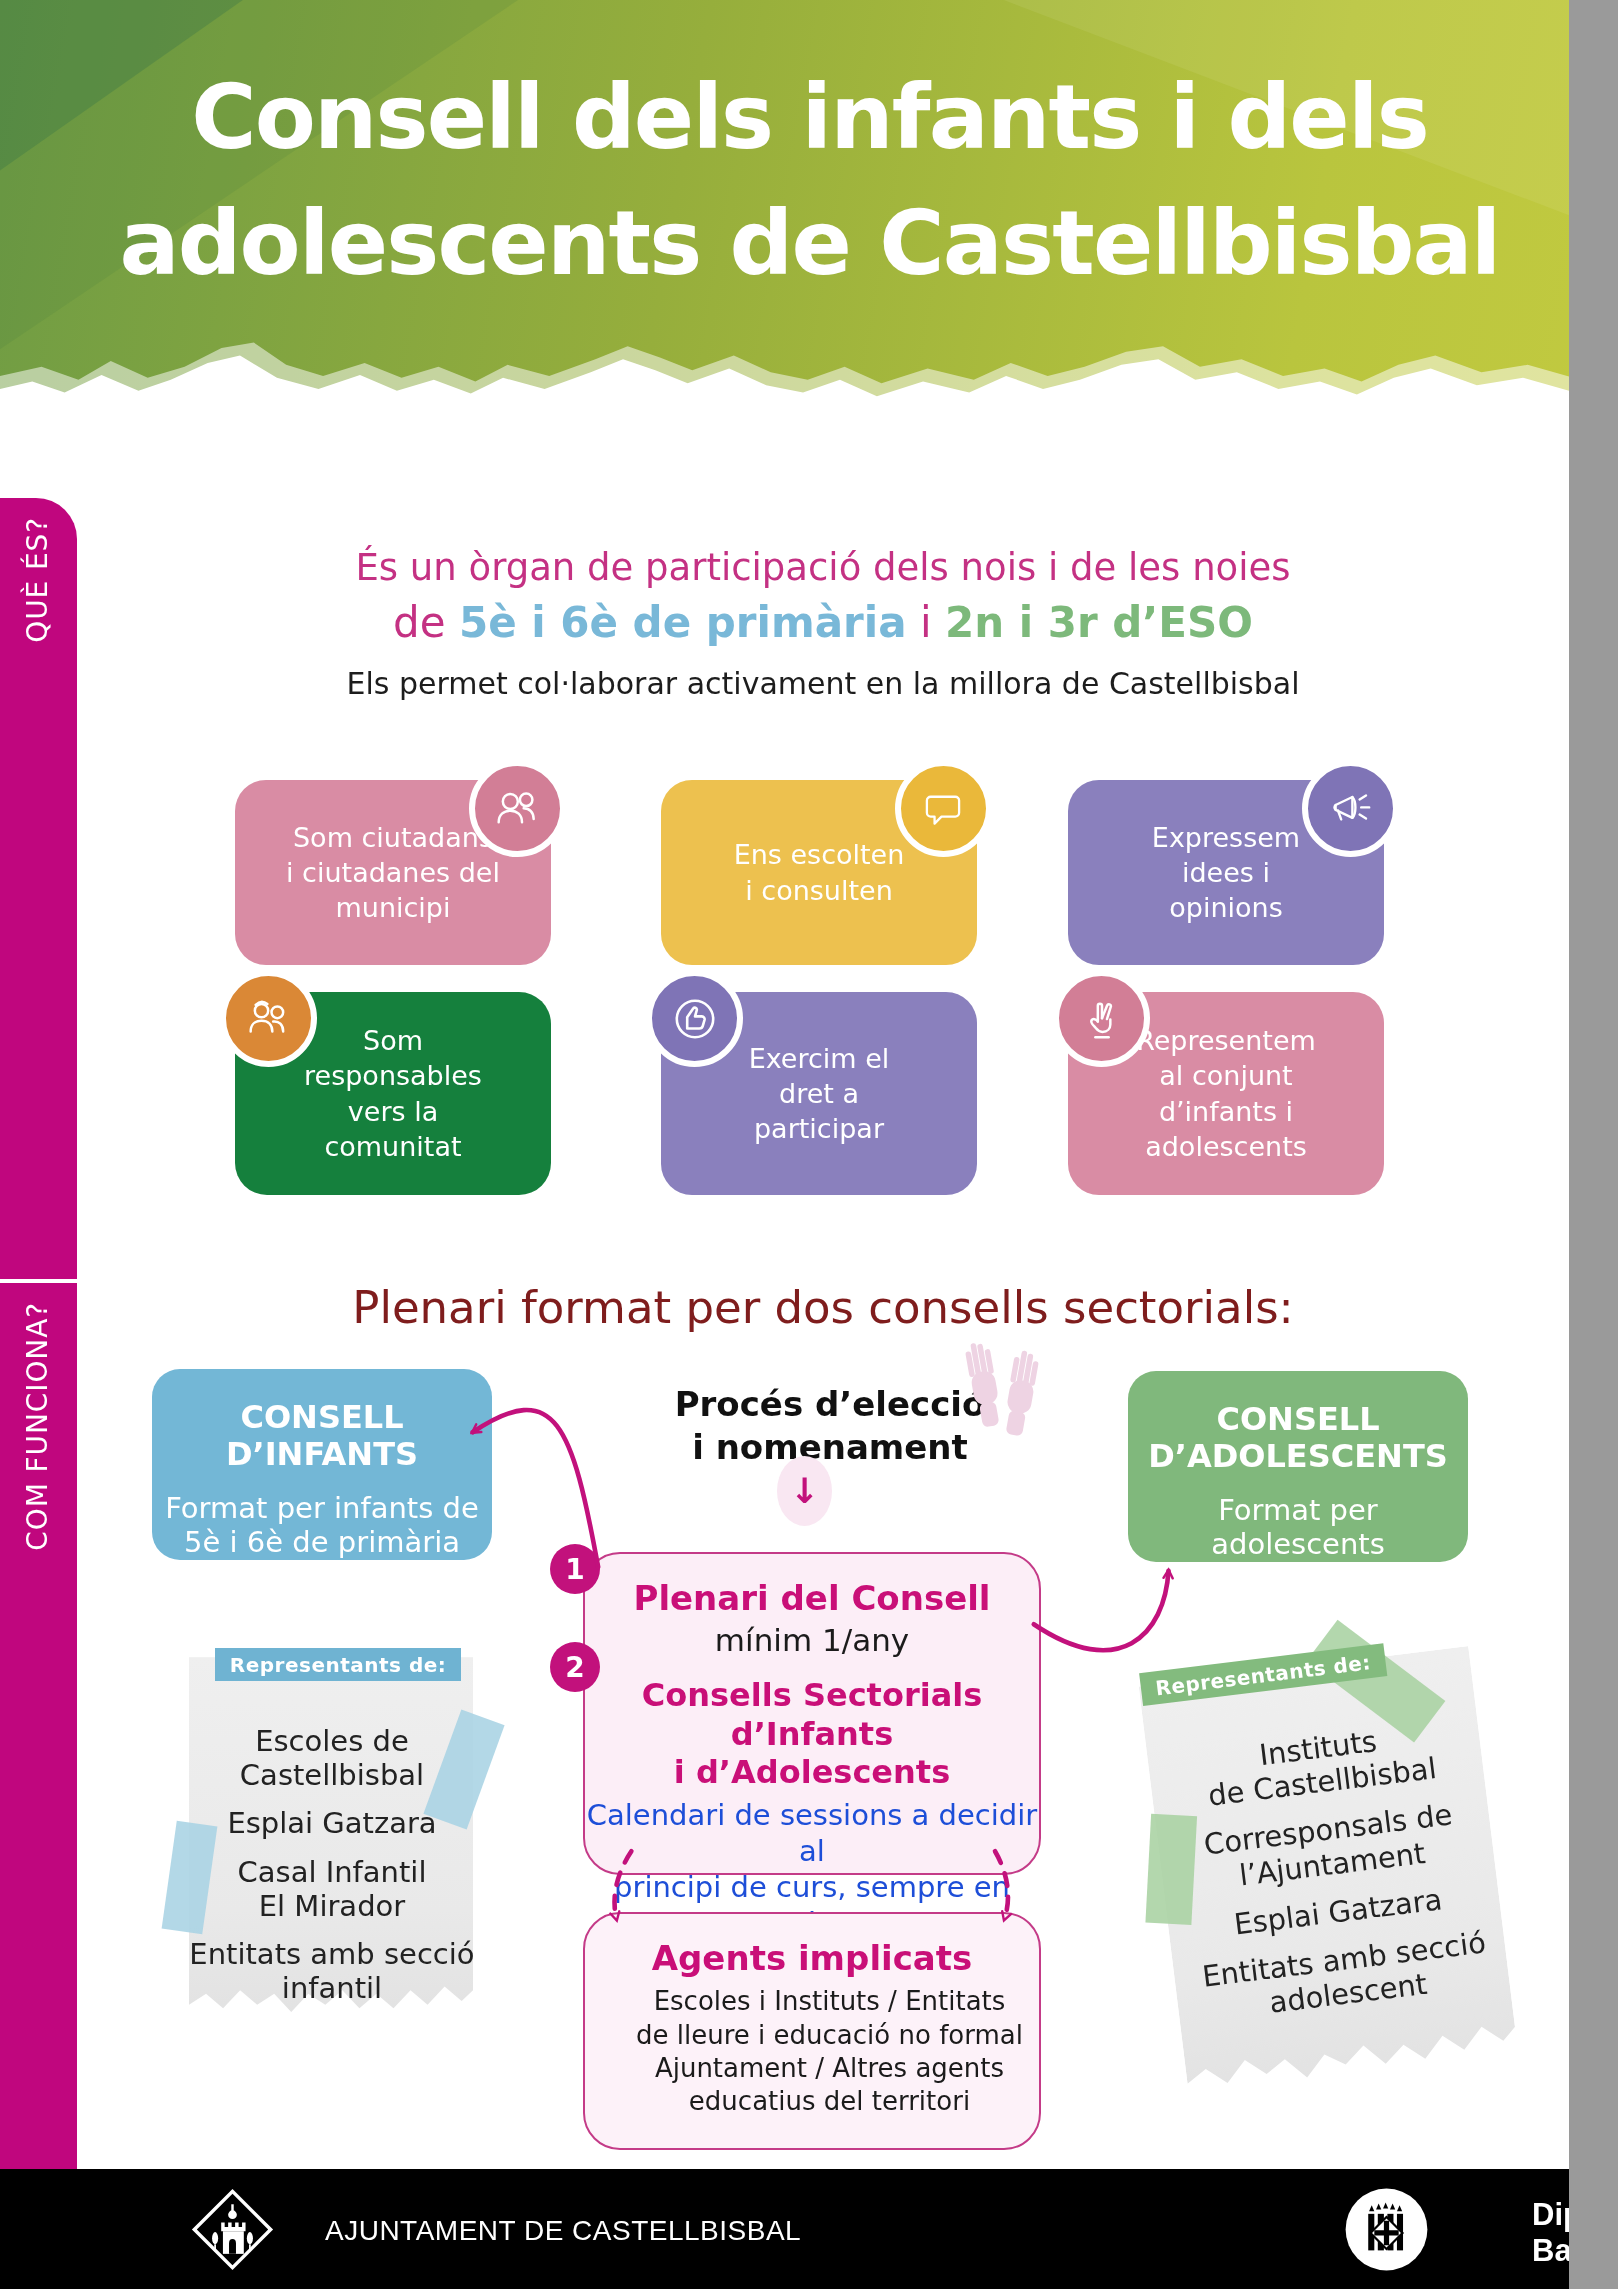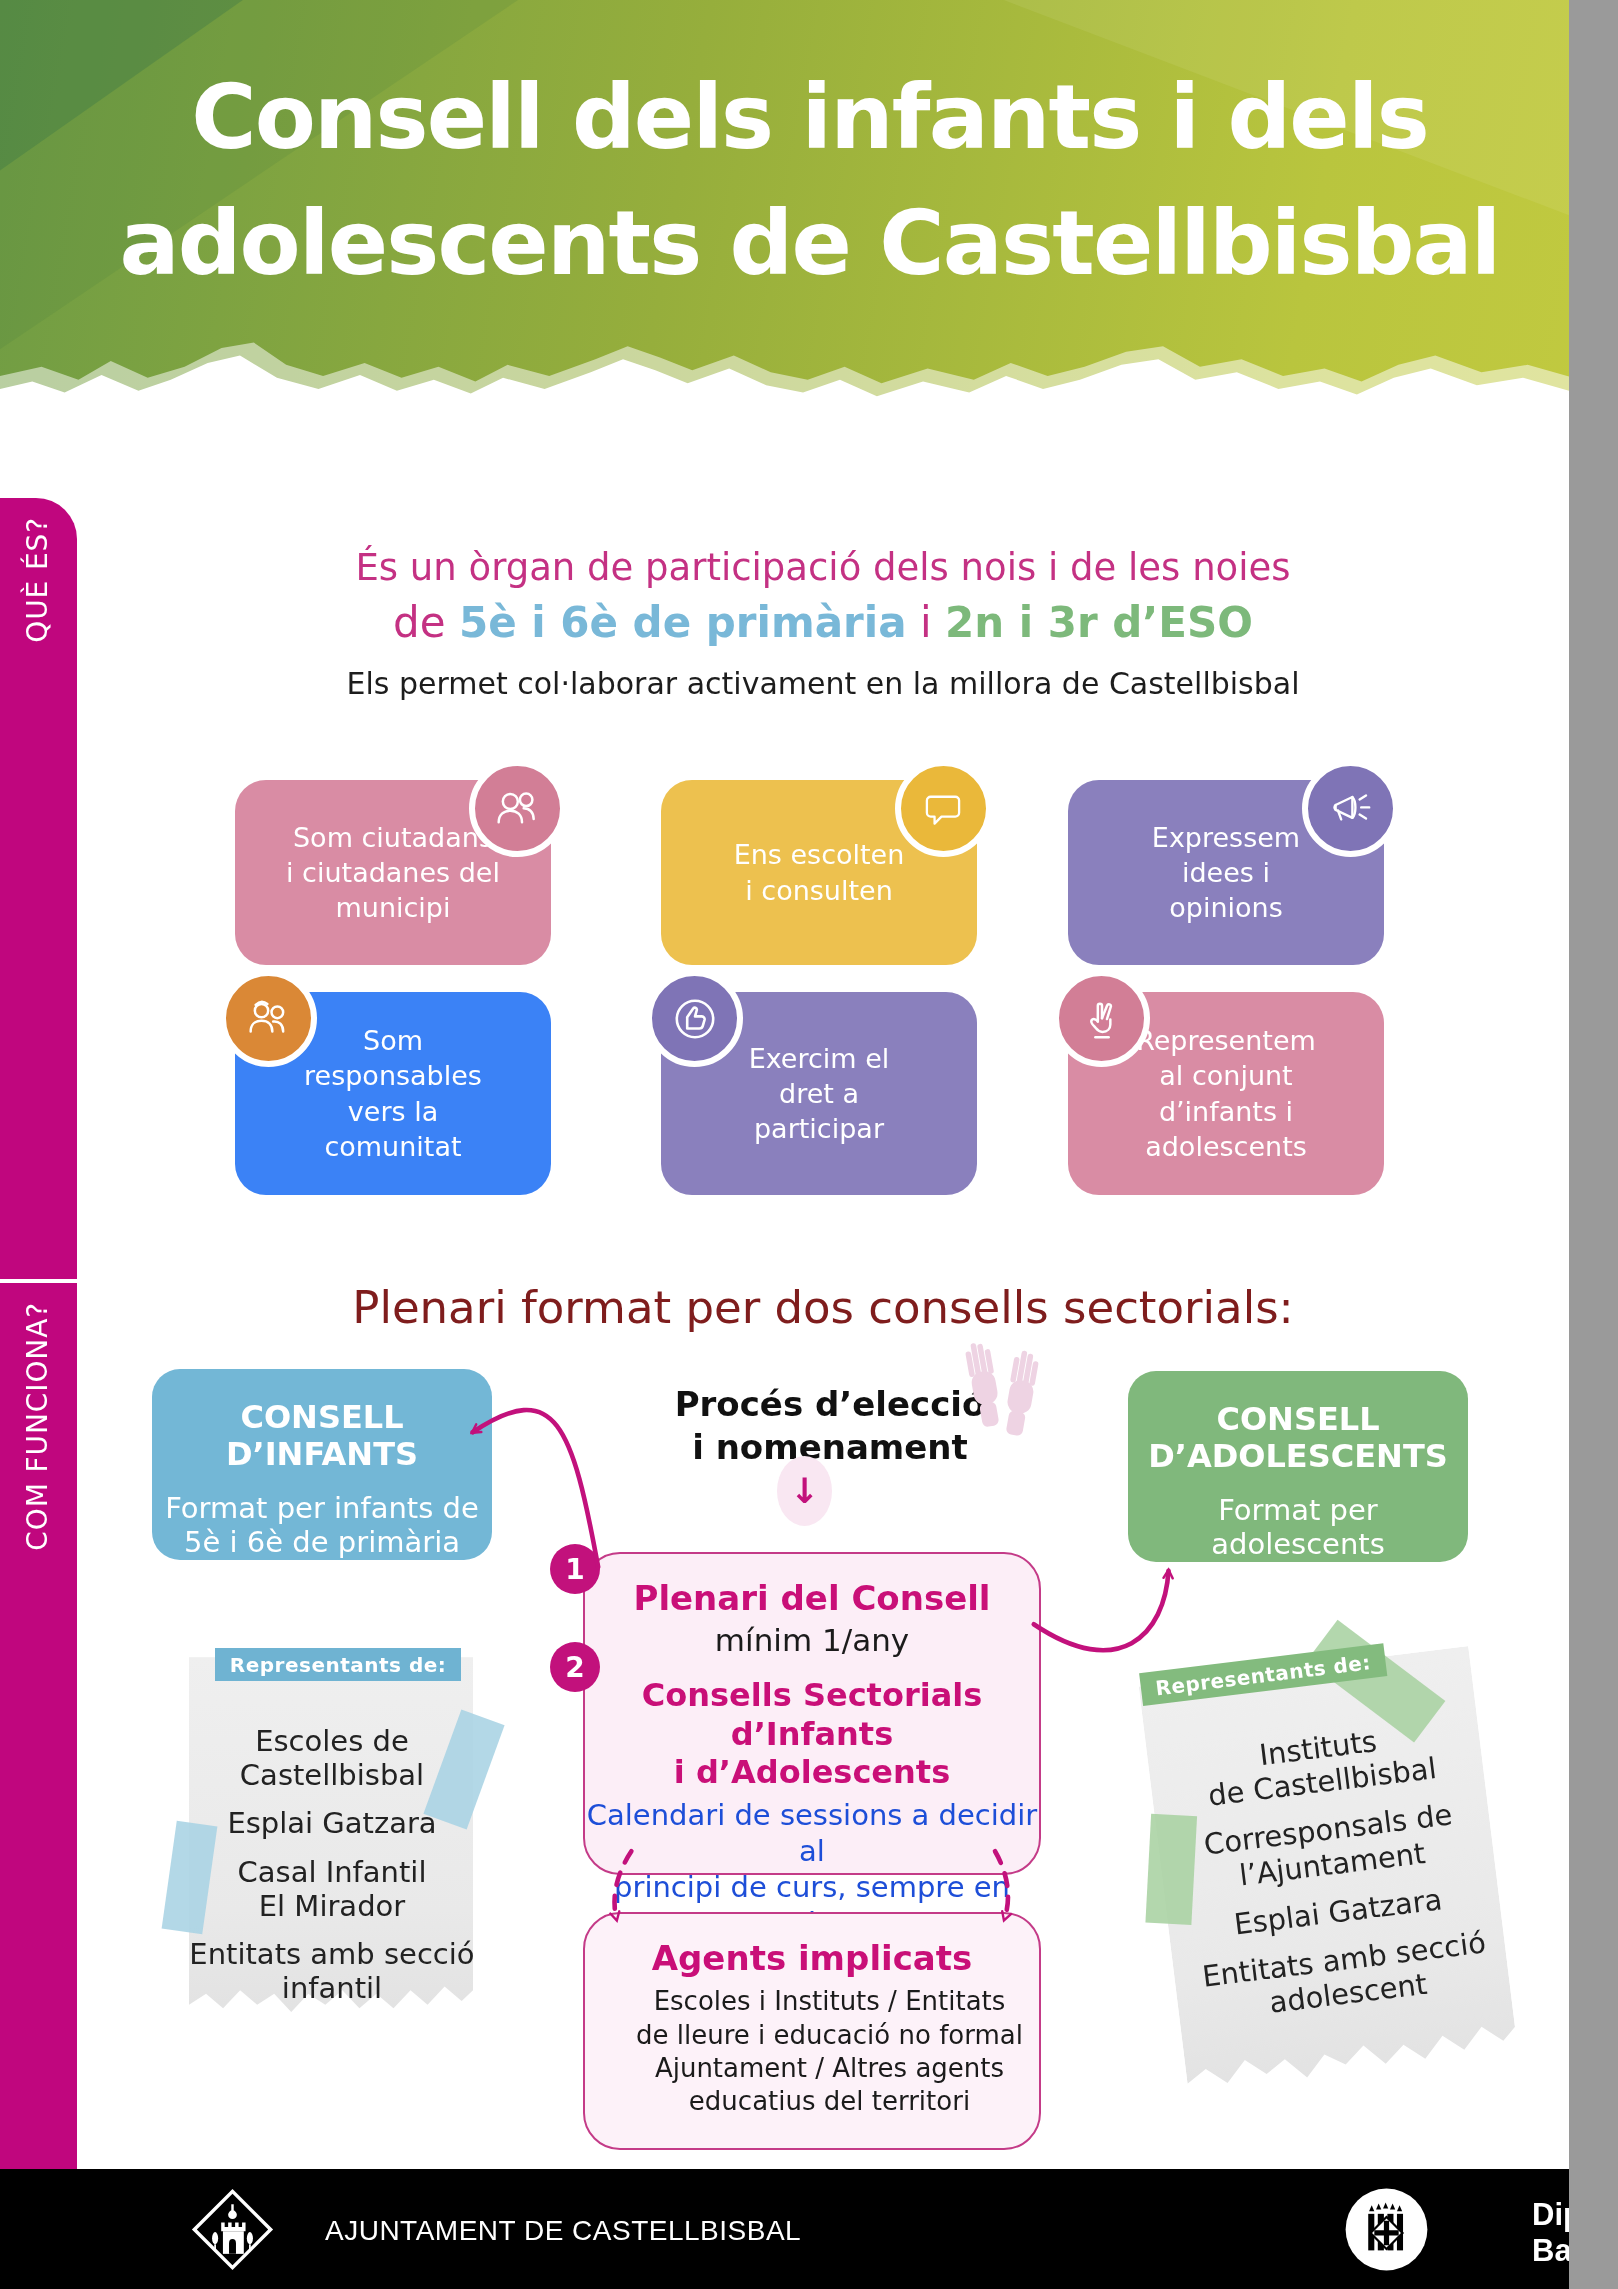--- a/index.html
+++ b/index.html
@@ -174,21 +174,21 @@
       <span class="card-icon icon-tr" style="background-color: rgb(127, 116, 182);">
         <svg width="48" height="48" viewBox="0 0 60 60" fill="none" stroke="#fff" stroke-width="3" stroke-linecap="round" stroke-linejoin="round">
           <path d="M12 25 l21-10 v26 l-21-10 z"></path>
             <path d="M12 25 a6 5 0 0 0 0 6"></path>
           <path d="M33 15 c5 5 5 21 0 26"></path>
             <path d="M15 32 l4 11"></path>
           <path d="M42 18 l8-5 M44 28 h10 M42 37 l8 5"></path>
         </svg>
       </span>
     </div>
-    <div class="card row2 c1" style="background-color: #3b82f6;">
+    <div class="card row2 c1" style="background-color: #15803d; border-radius: 32px;">
       <span>Som
 responsables
 vers la
 comunitat</span>
       <span class="card-icon icon-tl" style="background-color: rgb(218, 136, 54);">
         <svg width="50" height="50" viewBox="0 0 60 60" fill="none" stroke="#fff" stroke-width="3" stroke-linecap="round">
           <circle cx="21" cy="20" r="8"></circle>
             <path d="M14 13 q7-7 14-1"></path>
           <path d="M8 45 c0-8 5-13 13-13 s13 5 13 13"></path>
           <circle cx="40" cy="22" r="7"></circle>

